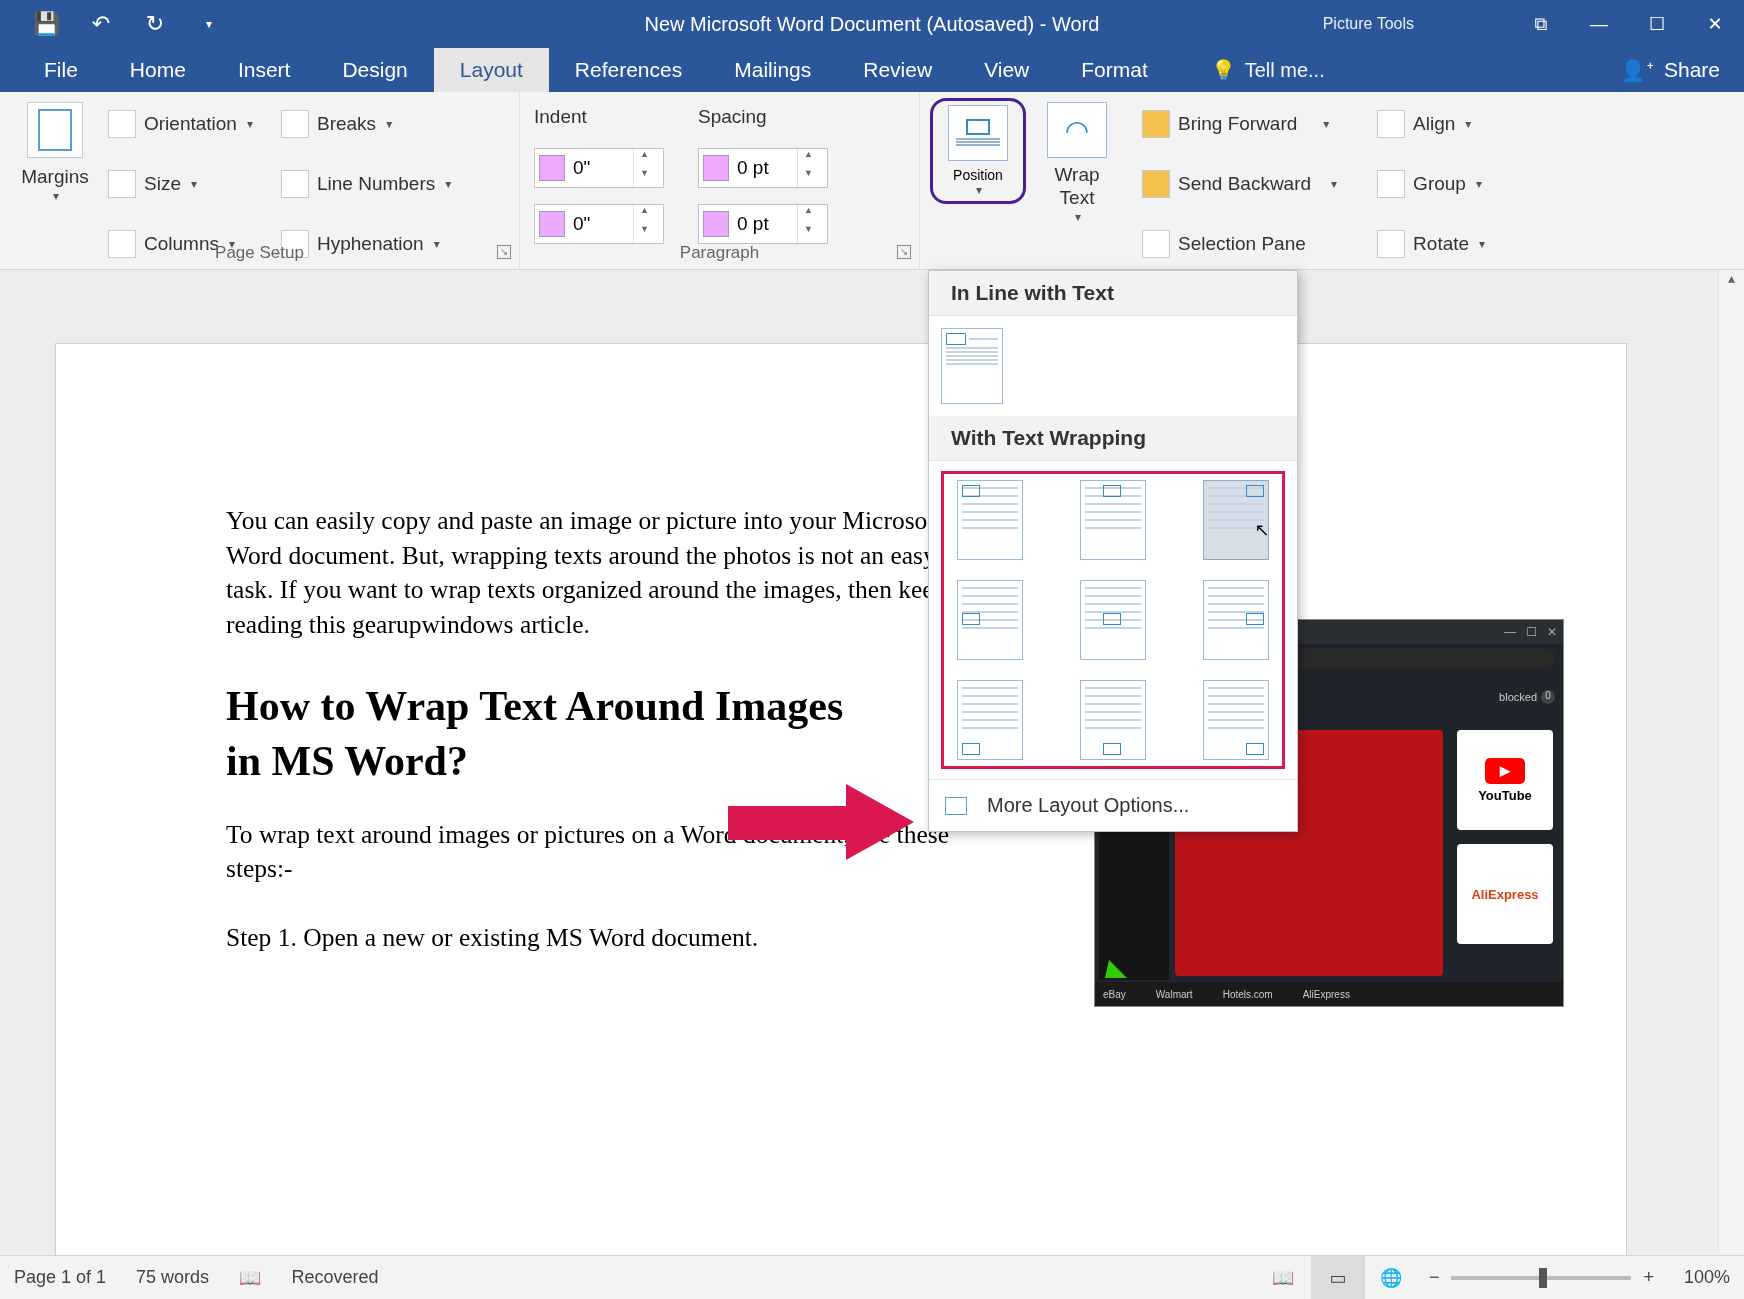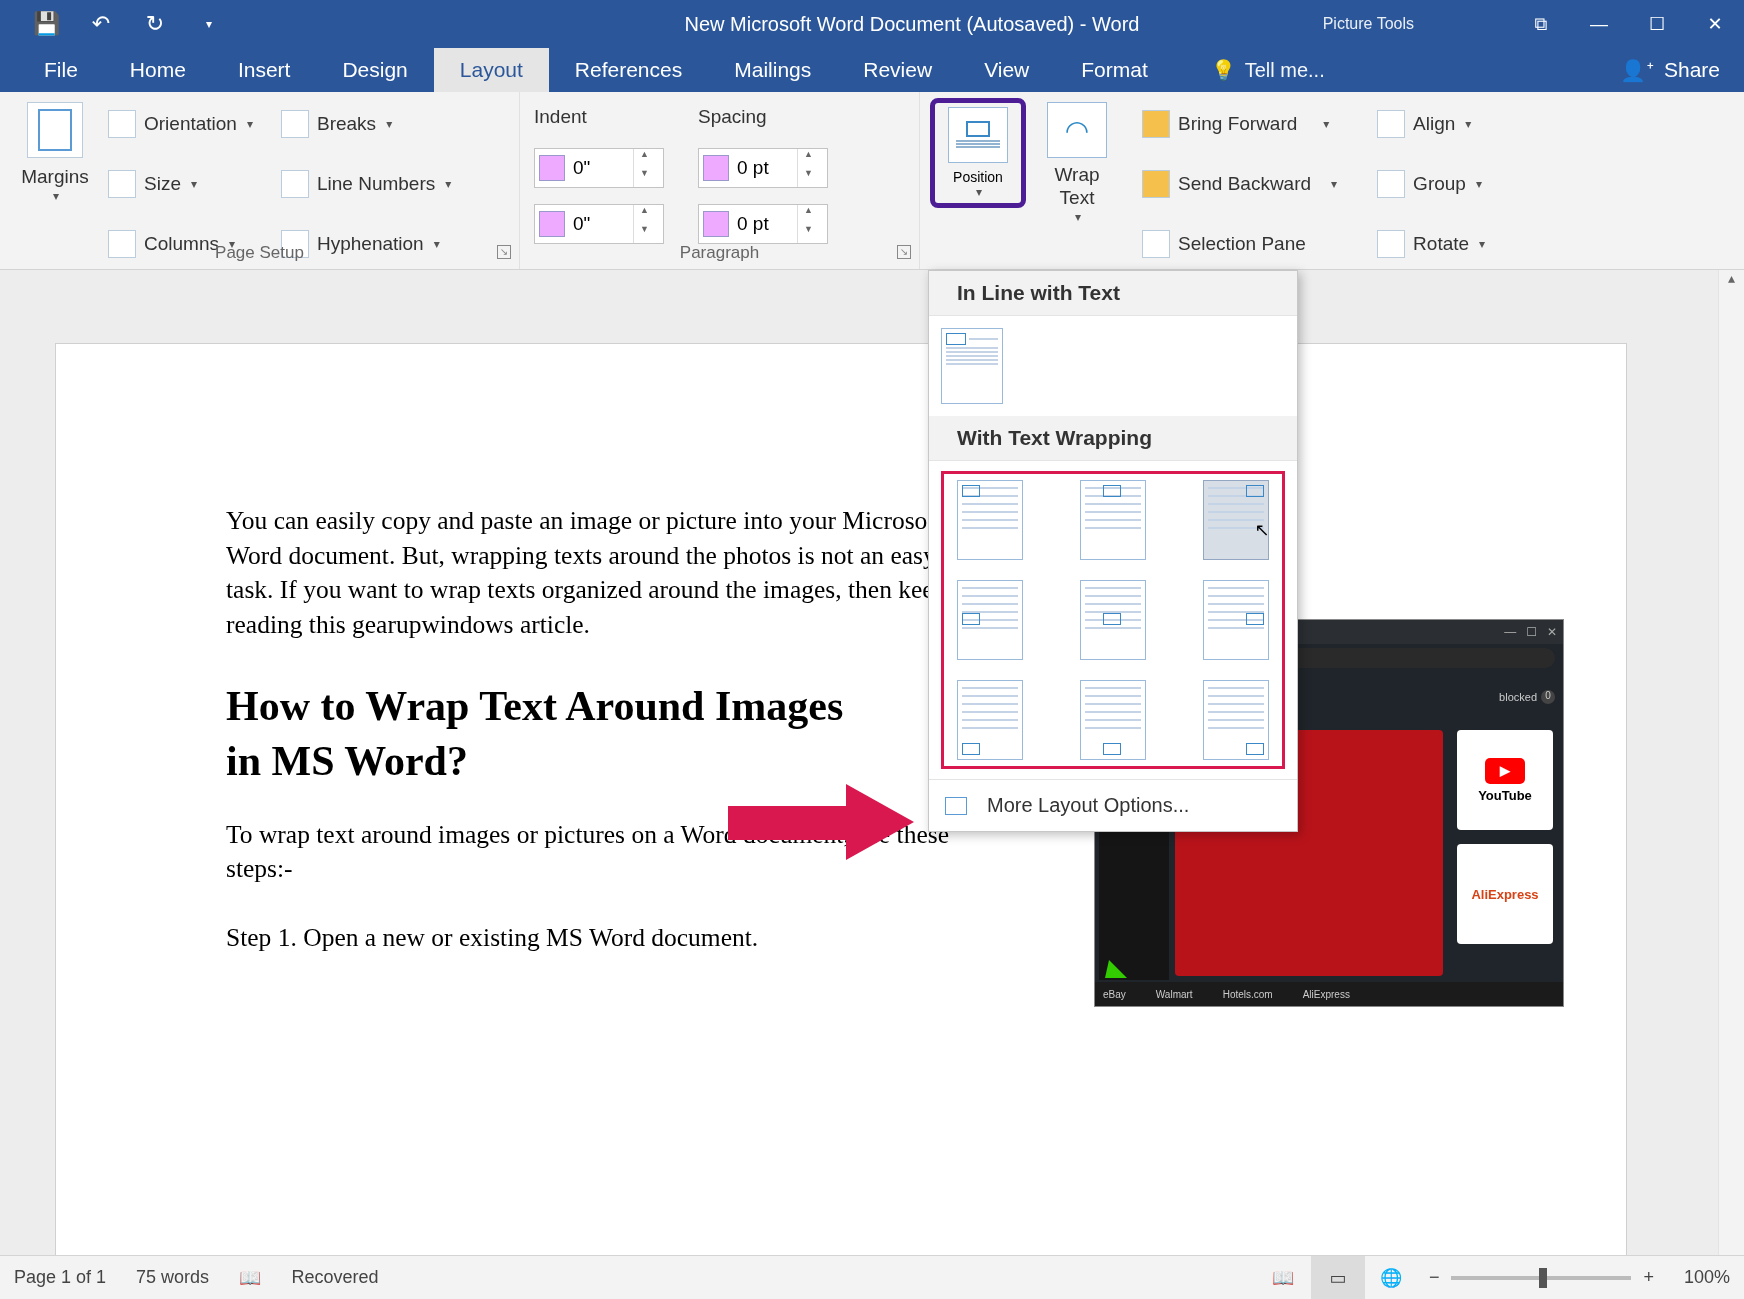--- a/index.html
+++ b/index.html
@@ -15,21 +15,21 @@
 .titlebar {
   height: 48px;
   background: #2b579a;
   display: flex;
   align-items: center;
   color: #fff;
   position: relative;
 }
 .qat { display:flex; align-items:center; gap:28px; padding-left:34px; }
 .qat .qicon { width:26px; height:26px; display:flex; align-items:center; justify-content:center; font-size:22px; cursor:pointer; }
-.title-center { position:absolute; left:50%; transform:translateX(-50%); font-size:20px;margin-left:40px; }
+.title-center { position:absolute; left:50%; transform:translateX(-50%); font-size:20px; }
 .title-tools { position:absolute; right:330px; font-size:16px; font-weight:300; opacity:.9;}
 .winbtns { position:absolute; right:0; display:flex; }
 .winbtns div { width:58px; height:48px; display:flex; align-items:center; justify-content:center; font-size:18px;}
 .ribbon-tabs {
   height:44px;
   background:#2b579a;
   display:flex;
   align-items:flex-end;
   color:#fff;
   padding-left:18px;
@@ -80,41 +80,41 @@
 .medbtn .micon { width:28px; height:28px; background:#fff; border:1px solid #bcd; display:inline-block;}
 .caret { font-size:12px; color:#555; margin-left:2px;}
 .para-col { display:flex; flex-direction:column; gap:16px; padding:8px 4px 0 4px;}
 .para-head { font-size:19px; color:#333; padding-bottom:4px;}
 .spinner { display:flex; align-items:center; border:1px solid #c3c3c3; height:40px; background:#fff; width:130px;}
 .spinner .sicon { width:26px; height:26px; margin:0 4px; background:#eaf; border:1px solid #99c;}
 .spinner input { border:none; width:64px; font-size:19px; padding-left:4px; outline:none;}
 .spinner .updn { width:22px; display:flex; flex-direction:column; border-left:1px solid #ddd;}
 .spinner .updn div { height:19px; text-align:center; font-size:9px; color:#666;}
 .position-btn {
-  border:5px solid #4c1d95;
-  border-radius:8px;
+  border:3px solid #4c1d95;
+  border-radius:16px;
   padding:4px 6px;
   width:96px;
   display:flex; flex-direction:column; align-items:center;
 }
 .pos-icon { width:60px; height:56px; border:1px solid #9abadb; background:#fff; position:relative; margin-bottom:6px; display:flex; align-items:center; justify-content:center; flex-direction:column; gap:2px;}
 .pos-icon .pic { width:24px; height:16px; border:2px solid #3b88c7;}
 .pos-lines div { width:44px; height:2px; background:#92b4d0; margin:1px 0;}
 .wrap-icon { width:60px; height:56px; border:1px solid #9abadb; background:#fff; margin-bottom:6px; display:flex; align-items:center; justify-content:center; font-size:28px; color:#2b88c7;}
 .dropdown {
   position:absolute;
   top:270px;
   left:928px;
   width:370px;
   background:#fff;
   border:1px solid #c7c7c7;
   box-shadow:3px 3px 10px rgba(0,0,0,.25);
   z-index:50;
 }
-.dd-head { background:#f2f2f2; border-bottom:1px solid #e4e4e4; font-size:21px; font-weight:600; color:#333; padding:10px 28px;}
+.dd-head { background:#f2f2f2; border-bottom:1px solid #e4e4e4; font-size:21px; font-weight:600; color:#333; padding:10px 22px;}
 .dd-row { padding:12px; display:flex; gap:20px;}
 .dd-item {
   width:62px; height:76px; border:1px solid #9abadb; background:#fff;
   display:flex; flex-direction:column; padding:4px; gap:2px;
 }
 .dd-item .mini-pic { width:20px; height:12px; border:1.5px solid #3b88c7; }
 .dd-item .ln { height:2px; background:#c5d3e6; }
 .wrap-grid { padding:10px 12px;}
 .wrap-grid-outline { border:3px solid #d8184e; padding:6px; display:grid; grid-template-columns:repeat(3,1fr); gap:20px 42px; justify-items:center;}
 .wrap-item { width:66px; height:80px; border:1px solid #9abadb; background:#fff; display:flex; flex-direction:column; padding:4px; gap:2px; position:relative;}

